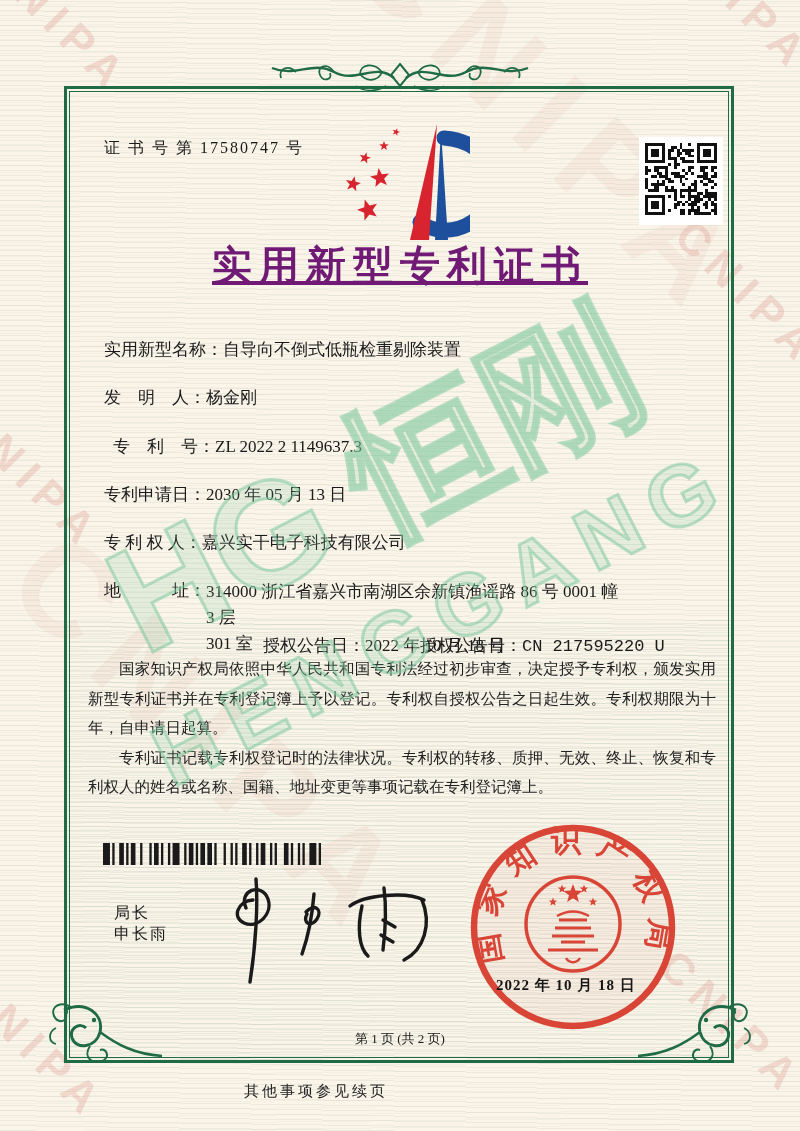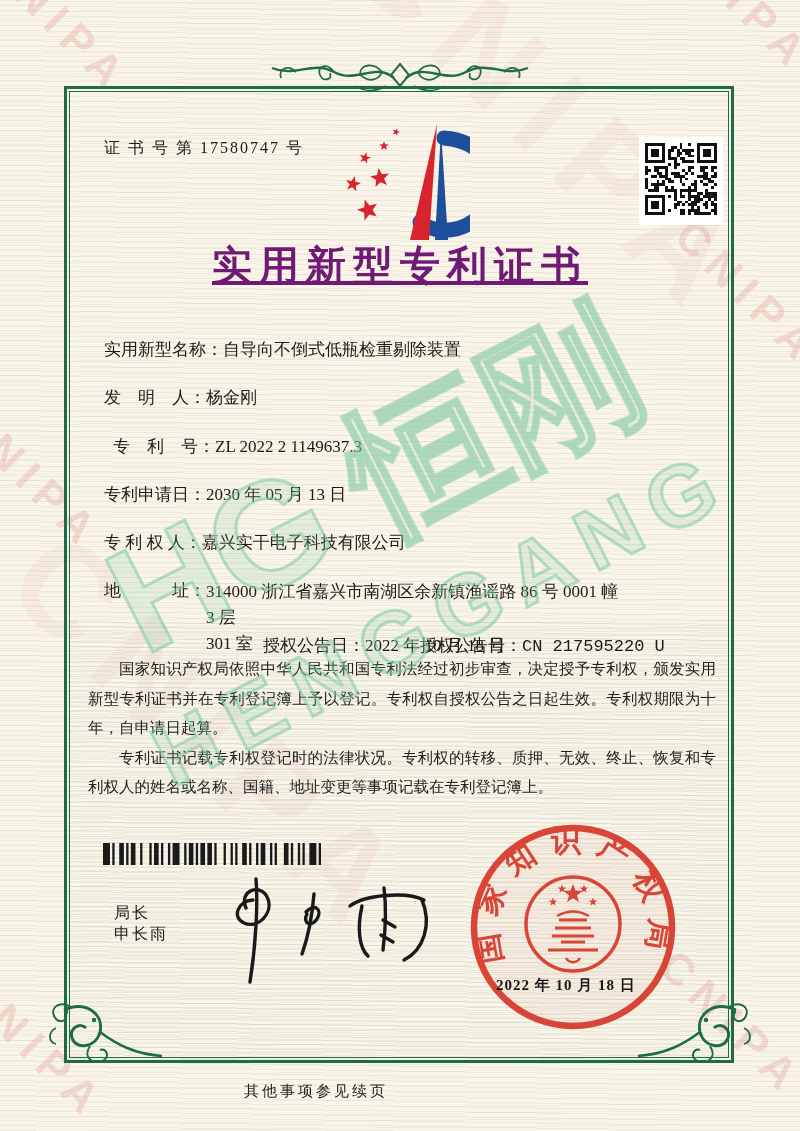--- a/index.html
+++ b/index.html
@@ -583,20 +583,21 @@
             </g>
           <path d="M99 104 q16 -9 32 0" stroke-width="2.5"></path>
           <path d="M101 108 h28 M97 116 h36 M94 124 h42" stroke-width="3"></path>
           <path d="M103 130 h24 M90 138 h50" stroke-width="3"></path>
           <path d="M108 146 a8 8 0 0 0 14 0" stroke-width="2.5"></path>
         </g>
       </svg>
     </div>
     <div class="seal-date">2022 年 10 月 18 日</div>
 
+    <div class="page-info">第 1 页 (共 2 页)</div>
     <div class="continuation">其他事项参见续页</div>
   </div>
 
   <div class="wm-green">
     <div class="l1">HG 恒刚</div>
     <div class="l2">HENGGANG</div>
   </div>
 
 </div>
 

